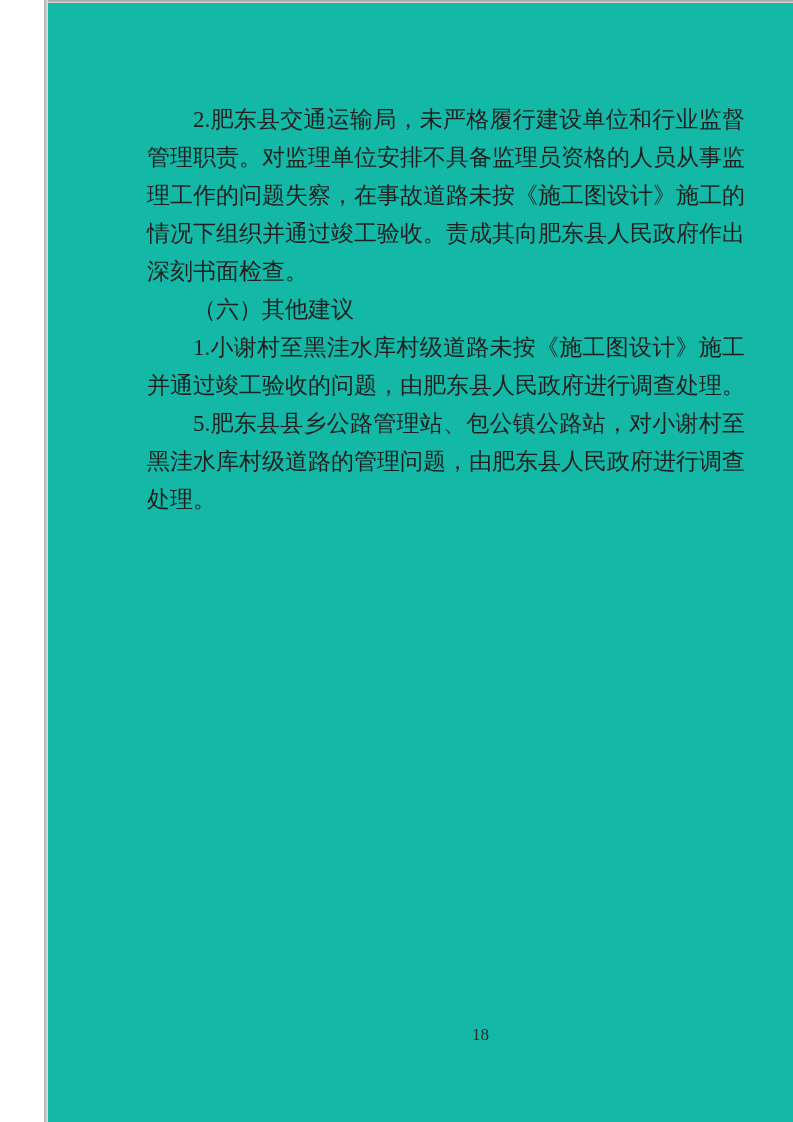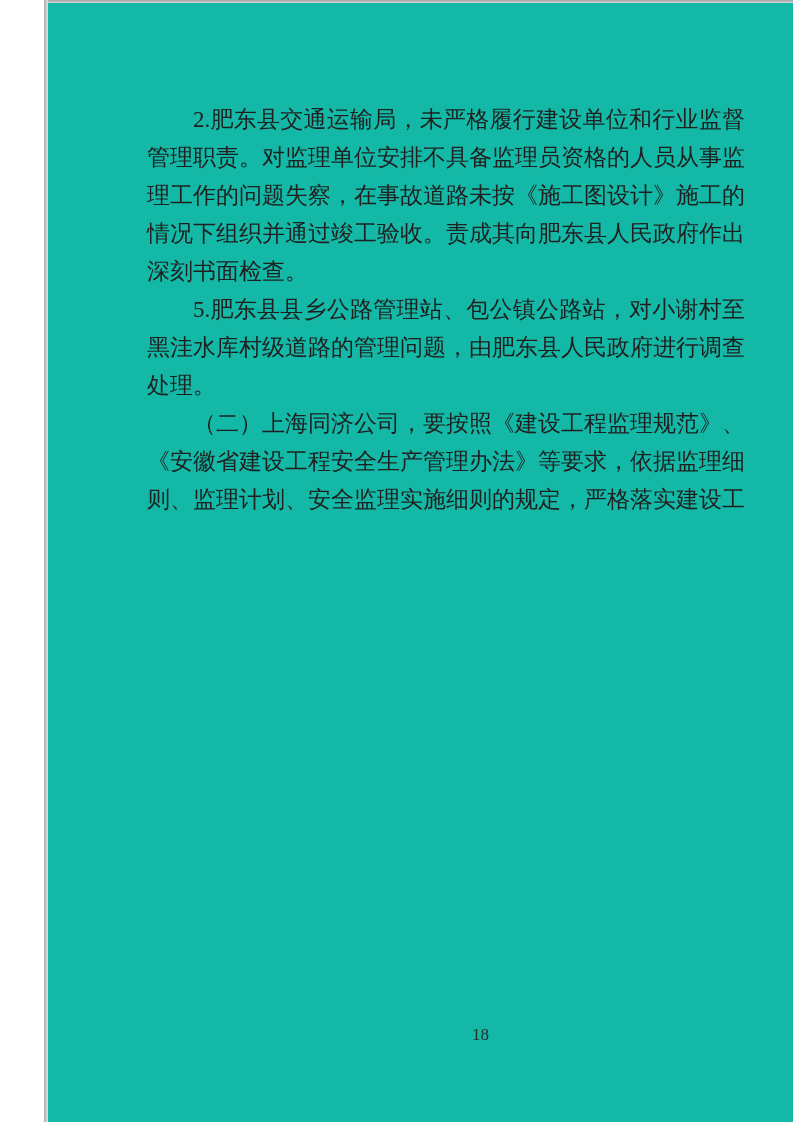--- a/index.html
+++ b/index.html
@@ -73,19 +73,20 @@
 </head>
 <body>
 
 <div class="page">
 
   <div class="scan-edge-top"></div>
   <div class="scan-edge-left"></div>
 
   <div class="text-block">
     <p class="para">2.肥东县交通运输局，未严格履行建设单位和行业监督管理职责。对监理单位安排不具备监理员资格的人员从事监理工作的问题失察，在事故道路未按《施工图设计》施工的情况下组织并通过竣工验收。责成其向肥东县人民政府作出深刻书面检查。</p>
+    <p class="para">（六）其他建议</p>
+    <p class="para">1.小谢村至黑洼水库村级道路未按《施工图设计》施工并通过竣工验收的问题，由肥东县人民政府进行调查处理。</p>
     <p class="para">5.肥东县县乡公路管理站、包公镇公路站，对小谢村至黑洼水库村级道路的管理问题，由肥东县人民政府进行调查处理。</p>
-    <p class="para">（二）上海同济公司，要按照《建设工程监理规范》、《安徽省建设工程安全生产管理办法》等要求，依据监理细则、监理计划、安全监理实施细则的规定，严格落实建设工</p>
   </div>
 
   <div class="page-number">18</div>
 
 </div>
 
 </body></html>

